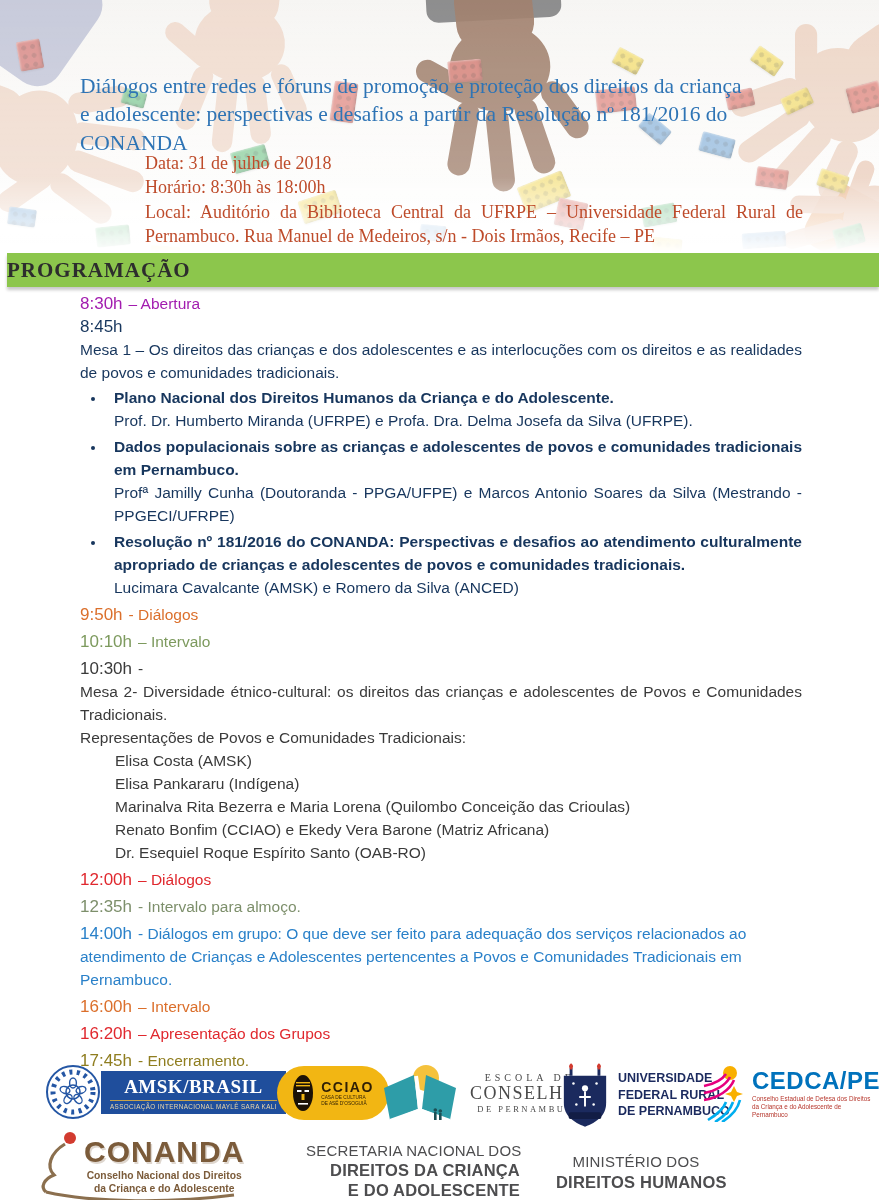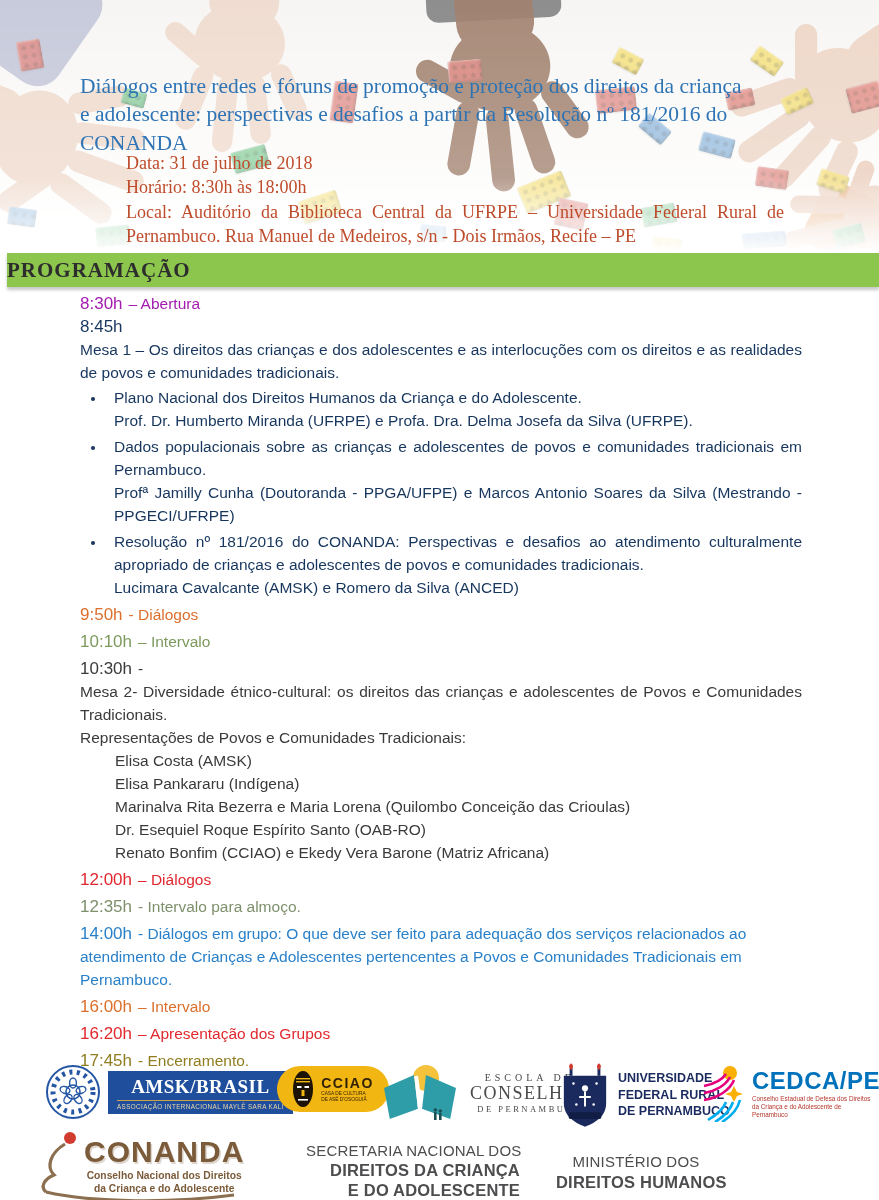--- a/index.html
+++ b/index.html
@@ -25,21 +25,21 @@
   .h5 { right:-55px; top:135px; width:150px; transform:rotate(75deg); }
   .lego { position:absolute; display:block; border-radius:2.5px; opacity:0.85;
           background-image:radial-gradient(circle, rgba(0,0,0,0.20) 2px, rgba(0,0,0,0) 2.8px);
           background-size:9px 9px; background-position:2.5px 2.5px;
           box-shadow: inset -2px -2px 3px rgba(0,0,0,0.20), inset 1px 1px 2px rgba(255,255,255,0.45), 0 1px 2px rgba(0,0,0,0.12); }
 
   .title { position:absolute; z-index:3; left:80px; top:72px; width:735px; margin:0;
            font-family:"Liberation Serif", serif; font-weight:400;
            font-size:21.5px; line-height:1.32; color:#2E74B5; }
   .title .tl { display:block; }
-  .details { position:absolute; z-index:3; left:126px; top:151px; width:658px;
+  .details { position:absolute; z-index:3; left:145px; top:151px; width:658px;
              font-family:"Liberation Serif", serif; font-size:18px; line-height:1.36; color:#BE4B2A; }
   .details .local { text-align:justify; }
 
   
   .banner { position:absolute; left:7px; right:0; top:253px; height:34px; background:#8CC64C;
             display:flex; align-items:center; 
             box-shadow:0 3px 3px rgba(0,0,0,0.22); }
   .banner span { font-family:"Liberation Serif", serif; font-weight:700; font-size:21px;
             letter-spacing:1px; color:#2d2d2d; }
 
@@ -56,36 +56,36 @@
   .c-orange { color:#DB6F2B; }
   .c-red    { color:#E0282E; }
   .c-blue   { color:#2980C9; }
   .c-olive  { color:#8F7D1F; }
   .c-graygreen { color:#7D8F6B; }
   .c-black  { color:#3A3A3A; }
   .mt { margin-top:4px !important; }
   .bullets { margin:2px 0 0 0; padding:0 0 0 26px; list-style:disc; color:#17365D; }
   .bullets li { padding-left:8px; margin:0 0 3px 0; }
   .bullets li::marker { font-size:0.85em; }
-  .b-title { font-weight:400; text-align:justify; }
+  .b-title { font-weight:700; text-align:justify; }
   .b-speak { text-align:justify; }
   .rep { margin-left:35px; color:#3A3A3A; }
 
   
   .logos { position:absolute; left:0; top:1056px; width:879px; height:144px; }
   .logo { position:absolute; display:flex; align-items:center; }
 
-  .amsk { left:45px; top:8px; gap:7px; }
+  .amsk { left:45px; top:8px; }
   .amsk-box { background:#1F4E9C; padding:5px 9px 4px 9px; text-align:center; }
   .amsk-name { font-family:"Liberation Serif", serif; font-weight:700; font-size:19px;
                color:#ffffff; letter-spacing:0.5px; white-space:nowrap; }
   .amsk-sub  { font-size:6.3px; color:#EFD9A8; letter-spacing:0.4px; white-space:nowrap;
                border-top:1px solid #C9A44A; margin-top:2px; padding-top:2px; }
 
-  .cciao { left:277px; top:10px; width:112px; height:46px; background:#F2B613; border-radius:27px;
+  .cciao { left:277px; top:10px; width:112px; height:54px; background:#F2B613; border-radius:27px;
            justify-content:center; gap:7px; }
   .cciao-name { font-weight:800; font-size:14px; color:#2F1F05; letter-spacing:1.5px; }
   .cciao-sub  { font-size:4.8px; color:#2F1F05; line-height:1.3; }
 
   .escola { left:378px; top:6px; gap:8px; }
   .escola-text { text-align:center; color:#4a4a4a; font-family:"Liberation Serif", serif; }
   .escola-l1 { font-size:10px;  letter-spacing:4px;   white-space:nowrap; }
   .escola-l2 { font-size:18px;  letter-spacing:1.5px; white-space:nowrap; }
   .escola-l3 { font-size:8.5px; letter-spacing:2.5px; white-space:nowrap; }
 
@@ -212,22 +212,22 @@
     </ul>
     <p class="line c-orange mt"><span class="time">9:50h</span><span class="lbl">- Diálogos</span></p>
     <p class="line c-sage mt"><span class="time">10:10h</span><span class="lbl">– Intervalo</span></p>
     <p class="line c-black mt"><span class="time">10:30h</span><span class="lbl">-</span></p>
     <p class="para c-black just">Mesa 2- Diversidade étnico-cultural: os direitos das crianças e adolescentes de Povos e Comunidades Tradicionais.</p>
     <p class="para c-black">Representações de Povos e Comunidades Tradicionais:</p>
     <div>
       <div class="rep">Elisa Costa (AMSK)</div>
       <div class="rep">Elisa Pankararu (Indígena)</div>
       <div class="rep">Marinalva Rita Bezerra e Maria Lorena (Quilombo Conceição das Crioulas)</div>
+      <div class="rep">Renato Bonfim (CCIAO) e Ekedy Vera Barone (Matriz Africana)</div>
       <div class="rep">Dr. Esequiel Roque Espírito Santo (OAB-RO)</div>
-      <div class="rep">Renato Bonfim (CCIAO) e Ekedy Vera Barone (Matriz Africana)</div>
     </div>
     <p class="line c-red mt"><span class="time">12:00h</span><span class="lbl">– Diálogos</span></p>
     <p class="line c-graygreen mt"><span class="time">12:35h</span><span class="lbl">- Intervalo para almoço.</span></p>
     <p class="line c-blue mt"><span class="time">14:00h</span><span class="lbl">- Diálogos em grupo: O que deve ser feito para adequação dos serviços relacionados ao atendimento de Crianças e Adolescentes pertencentes a Povos e Comunidades Tradicionais em Pernambuco.</span></p>
     <p class="line c-orange mt"><span class="time">16:00h</span><span class="lbl">– Intervalo</span></p>
     <p class="line c-red mt"><span class="time">16:20h</span><span class="lbl">– Apresentação dos Grupos</span></p>
     <p class="line c-olive mt"><span class="time">17:45h</span><span class="lbl">- Encerramento.</span></p>
   </main>
 
   <footer class="logos">

